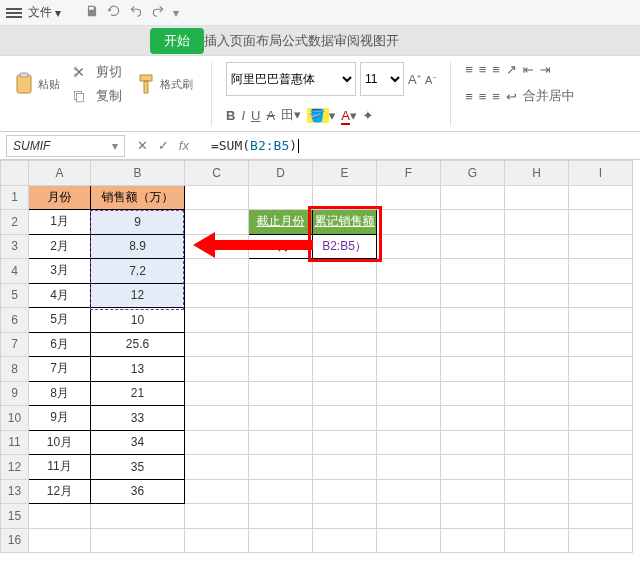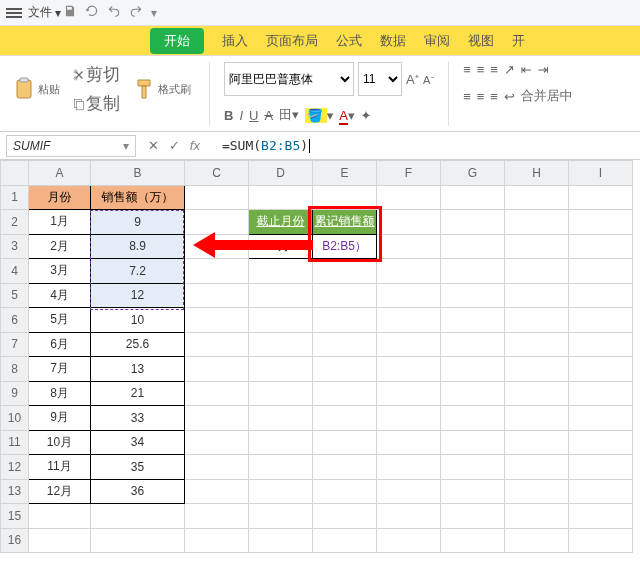--- a/index.html
+++ b/index.html
@@ -1,40 +1,40 @@
 <!DOCTYPE html>
 <html><head>
 <meta charset="utf-8">
 <style>
   * { box-sizing: border-box; margin: 0; padding: 0; }
   body { font-family: "Microsoft YaHei", Arial, sans-serif; font-size: 12px; background: #fff; width: 640px; height: 577px; overflow: hidden; color: #333; }
   .titlebar { height: 26px; background: #f5f6f7; display: flex; align-items: center; padding: 0 6px; border-bottom: 1px solid #e0e0e0; }
   .titlebar .menu-icon { width: 16px; display:flex; flex-direction:column; gap:2px; margin-right:6px;}
   .titlebar .menu-icon span{height:2px;background:#555;}
-  .titlebar .file-drop { font-size:12px; color:#444; margin-right:2px; display:flex; align-items:center; gap:3px;}
+  .titlebar .file-drop { font-size:12px; color:#444; margin-right:24px; display:flex; align-items:center; gap:3px;}
   .titlebar .qat { display:flex; gap:8px; align-items:center; color:#888;}
   .titlebar .qat svg{width:14px;height:14px;}
-  .tabs { height: 30px; display:flex; align-items:center; padding-left: 230px; gap: 18px; border-bottom:1px solid #dcdcdc; background:#fde047; font-size:13px; color:#555;font-family:Liberation Serif, serif;}
+  .tabs { height: 30px; display:flex; align-items:center; padding-left: 230px; border-bottom:1px solid #dcdcdc; background:#e5e5e5; font-size:13px; color:#555;font-family:Liberation Serif, serif;}
   .tabs .tab{cursor:pointer;}
   .tabs .tab.active{ background:#22b24c; color:#fff; padding:4px 14px; border-radius:4px; font-weight:500;}
   .ribbon { height: 76px; background:#fff; border-bottom:1px solid #d0d0d0; display:flex; align-items:flex-start; padding:6px 8px 0 8px; gap:10px; color:#666; }
   .ribbon .group{display:flex; flex-direction:column; gap:4px;}
   .ribbon .clipboard{display:flex; gap:6px;}
   .ribbon .paste-block{display:flex; flex-direction:row; align-items:center; gap:2px; padding:2px 4px;}
   .ribbon .paste-block svg{width:24px;height:26px;}
-  .ribbon .small-btn{display:flex; align-items:center; gap:0; font-size:17px; padding:1px 2px;justify-content:space-between;}
+  .ribbon .small-btn{display:flex; align-items:center; gap:10px; font-size:13px; padding:1px 2px;justify-content:space-between;}
   .ribbon .small-btn svg{width:14px;height:14px;}
   .ribbon .sep{width:1px; background:#e0e0e0; height:64px; margin:0 4px;}
   .ribbon .font-row{display:flex; align-items:center; gap:4px;}
   .ribbon select{font-size:12px; border:1px solid #ccc; background:#fff; height:34px;}
   .ribbon .icon-row{display:flex; gap:6px; align-items:center; margin-top:6px; color:#666;}
   .ribbon .icon-row span{font-size:13px;}
   .ribbon .mini{font-size:11px;}
   .formula-bar{height:28px; border-bottom:1px solid #d0d0d0; display:flex; align-items:center;}
-  .name-box{width:130px; border:1px solid #ccc; height:22px; margin-left:6px; padding:0 6px; display:flex; align-items:center; justify-content:space-between; font-size:12px; font-style:italic; color:#333;}
+  .name-box{width:119px; border:1px solid #ccc; height:22px; margin-left:6px; padding:0 6px; display:flex; align-items:center; justify-content:space-between; font-size:12px; font-style:italic; color:#333;}
   .name-box .dd{color:#888; font-style:normal;}
   .fx-btns{display:flex; gap:10px; padding:0 12px; color:#777; align-items:center;}
   .fx-btns span{font-size:13px;}
   .fx-label{font-style:italic; color:#888; font-size:12px; margin-right:6px;}
   .formula-input{flex:1; border:none; font-size:13px; padding:2px 4px; font-family:Consolas,monospace;}
   .formula-input .ref{color:#0369a1;}
   .cursor-bar{display:inline-block; width:1px; height:14px; background:#000; vertical-align:middle; margin-left:1px;}
   .grid-wrap{position:relative; height:417px; overflow:hidden;}
   table.sheet{border-collapse:collapse; table-layout:fixed;}
   table.sheet th, table.sheet td{border:1px solid #d4d4d4; height:24.5px; font-size:12px; text-align:center; background:#fff; font-weight:normal;}

